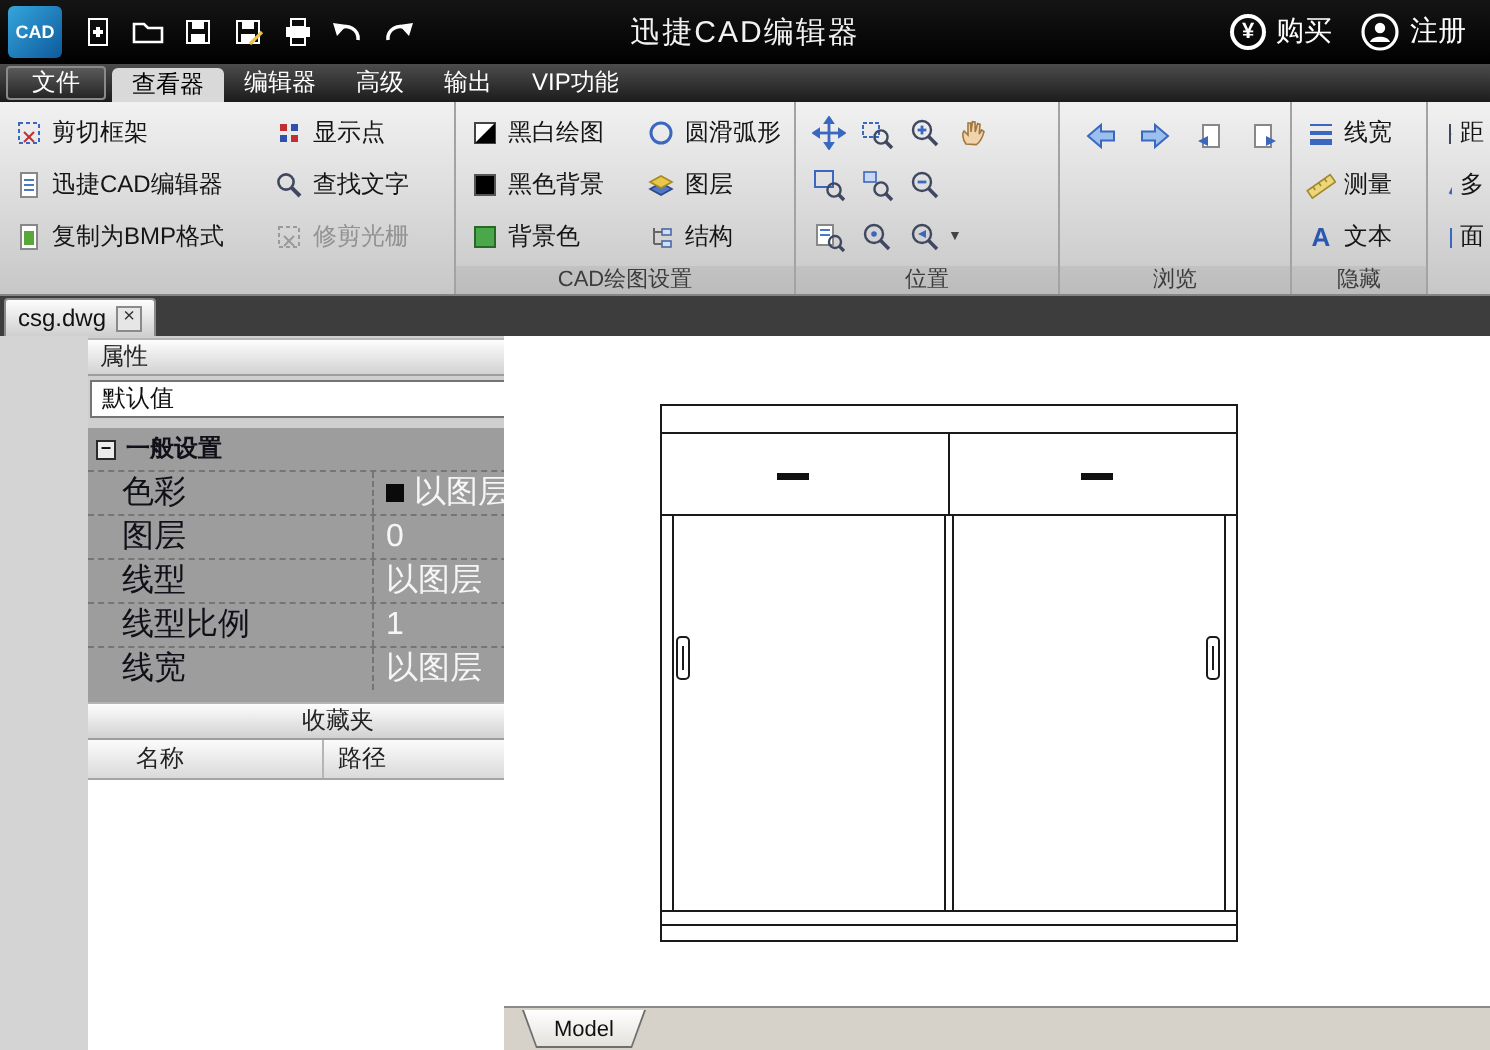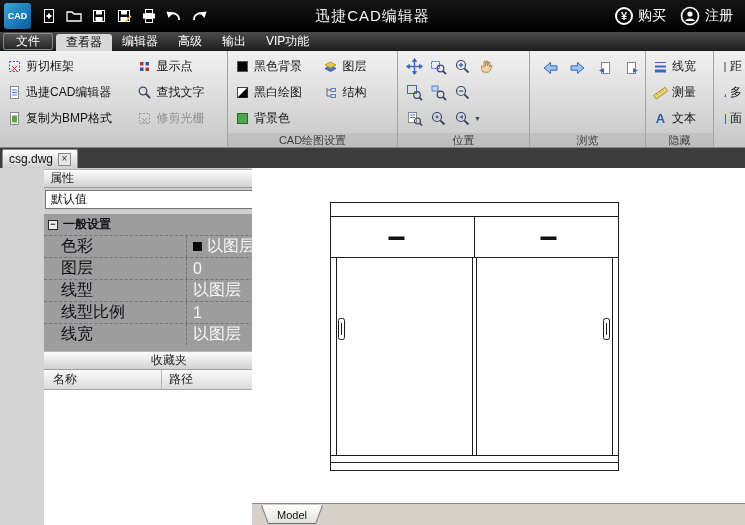--- a/index.html
+++ b/index.html
@@ -51,21 +51,21 @@
   .prow { height:22px; display:flex; font-size:16px; border-top:1px dashed #757575; }
   .prow .lab { width:142px; padding-left:17px; color:#101018; display:flex; align-items:center; }
   .prow .val { flex:1; border-left:1px dashed #757575; padding-left:6px; margin-right:16px; color:#f6f6f6; display:flex; align-items:center; gap:5px; }
   .swatch { width:9px; height:9px; background:#0a0a0a; flex:0 0 9px; }
   .pscroll { position:absolute; top:0; right:0; width:16px; height:137px; background:#cbcbcb; border-left:1px solid #9a9a9a; }
   .sarrow { position:absolute; left:0; width:15px; height:15px; background:linear-gradient(#f7f7f7,#cfcfcf); border:1px solid #919191; display:flex; align-items:center; justify-content:center; font-size:7px; color:#333; }
   .sarrow.up { top:0; }
   .sarrow.down { bottom:0; }
   .sthumb { position:absolute; left:0; top:15px; width:15px; height:38px; background:linear-gradient(90deg,#fdfdfd,#d2d2d2); border:1px solid #888; }
   .fcols { position:absolute; top:202px; left:0; right:0; height:20px; background:linear-gradient(#fbfbfb,#dadada); border-bottom:1px solid #a5a5a5; display:flex; font-size:12px; color:#222; }
-  .fcols .c1 { width:118px; border-right:1px solid #b5b5b5; display:flex; align-items:center; padding-left:9px; }
+  .fcols .c1 { width:118px; border-right:1px solid #b5b5b5; display:flex; align-items:center; padding-left:24px; }
   .fcols .c2 { flex:1; display:flex; align-items:center; padding-left:7px; }
   .fbody { position:absolute; top:222px; left:0; right:0; bottom:0; background:#fff; }
 
   
   .canvas { position:absolute; left:252px; top:168px; right:0; bottom:22px; background:#fff; overflow:hidden; }
   .modelbar { position:absolute; left:252px; right:0; bottom:0; height:22px; background:#d6d2ca; border-top:1px solid #8a8a8a; display:flex; align-items:center; }
   .mtab { position:relative; margin-left:9px; width:62px; height:19px; background:#6e6e6e; clip-path:polygon(0 0,100% 0,calc(100% - 7px) 100%,7px 100%); display:flex; align-items:center; justify-content:center; }
   .mtab::before { content:""; position:absolute; top:0; left:1px; right:1px; bottom:1px; background:linear-gradient(#ffffff,#e4e2dc); clip-path:polygon(0 0,100% 0,calc(100% - 6.5px) 100%,6.5px 100%); }
   .mtab span { position:relative; font-size:11px; color:#111; }
 </style>
@@ -219,39 +219,45 @@
           </div>
         </div>
       </div>
     </div>
 
     <div class="rgroup" style="width:170px;">
       <div class="rgroup-content">
         <div class="rcol" style="width:84px;">
           <div class="rbtn">
             <svg width="15" height="15">
-                <rect x="2.5" y="2.5" width="10" height="10" fill="#000" stroke="#555"></rect>
-              </svg>
-            <span>黑色背景</span>
-          </div>
-          <div class="rbtn">
-            <svg width="15" height="15">
                 <rect x="2.5" y="2.5" width="10" height="10" fill="#fff" stroke="#444"></rect>
                 <path d="M2.5 12.5 L12.5 12.5 L12.5 2.5 Z" fill="#000"></path>
               </svg>
             <span>黑白绘图</span>
           </div>
           <div class="rbtn">
             <svg width="15" height="15">
+                <rect x="2.5" y="2.5" width="10" height="10" fill="#000" stroke="#555"></rect>
+              </svg>
+            <span>黑色背景</span>
+          </div>
+          <div class="rbtn">
+            <svg width="15" height="15">
                 <rect x="2.5" y="2.5" width="10" height="10" fill="#4aa84a" stroke="#2a682a"></rect>
               </svg>
             <span>背景色</span>
           </div>
         </div>
         <div class="rcol">
+          <div class="rbtn">
+            <svg width="15" height="15">
+                <circle cx="7.5" cy="7.5" r="5" fill="none" stroke="#3a68c0" stroke-width="1.5"></circle>
+              </svg>
+            <span>圆滑弧形</span>
+          </div>
           <div class="rbtn">
             <svg width="15" height="15">
                 <path d="M2 9.5 L7.5 6.5 L13 9.5 L7.5 12.5 Z" fill="#5078c8" stroke="#2a4888" stroke-width="0.8"></path>
                 <path d="M2 6 L7.5 3 L13 6 L7.5 9 Z" fill="#e8c84a" stroke="#a88820" stroke-width="0.8"></path>
               </svg>
             <span>图层</span>
           </div>
           <div class="rbtn">
             <svg width="15" height="15">
                 <line x1="4" y1="3" x2="4" y2="11" stroke="#666"></line>

